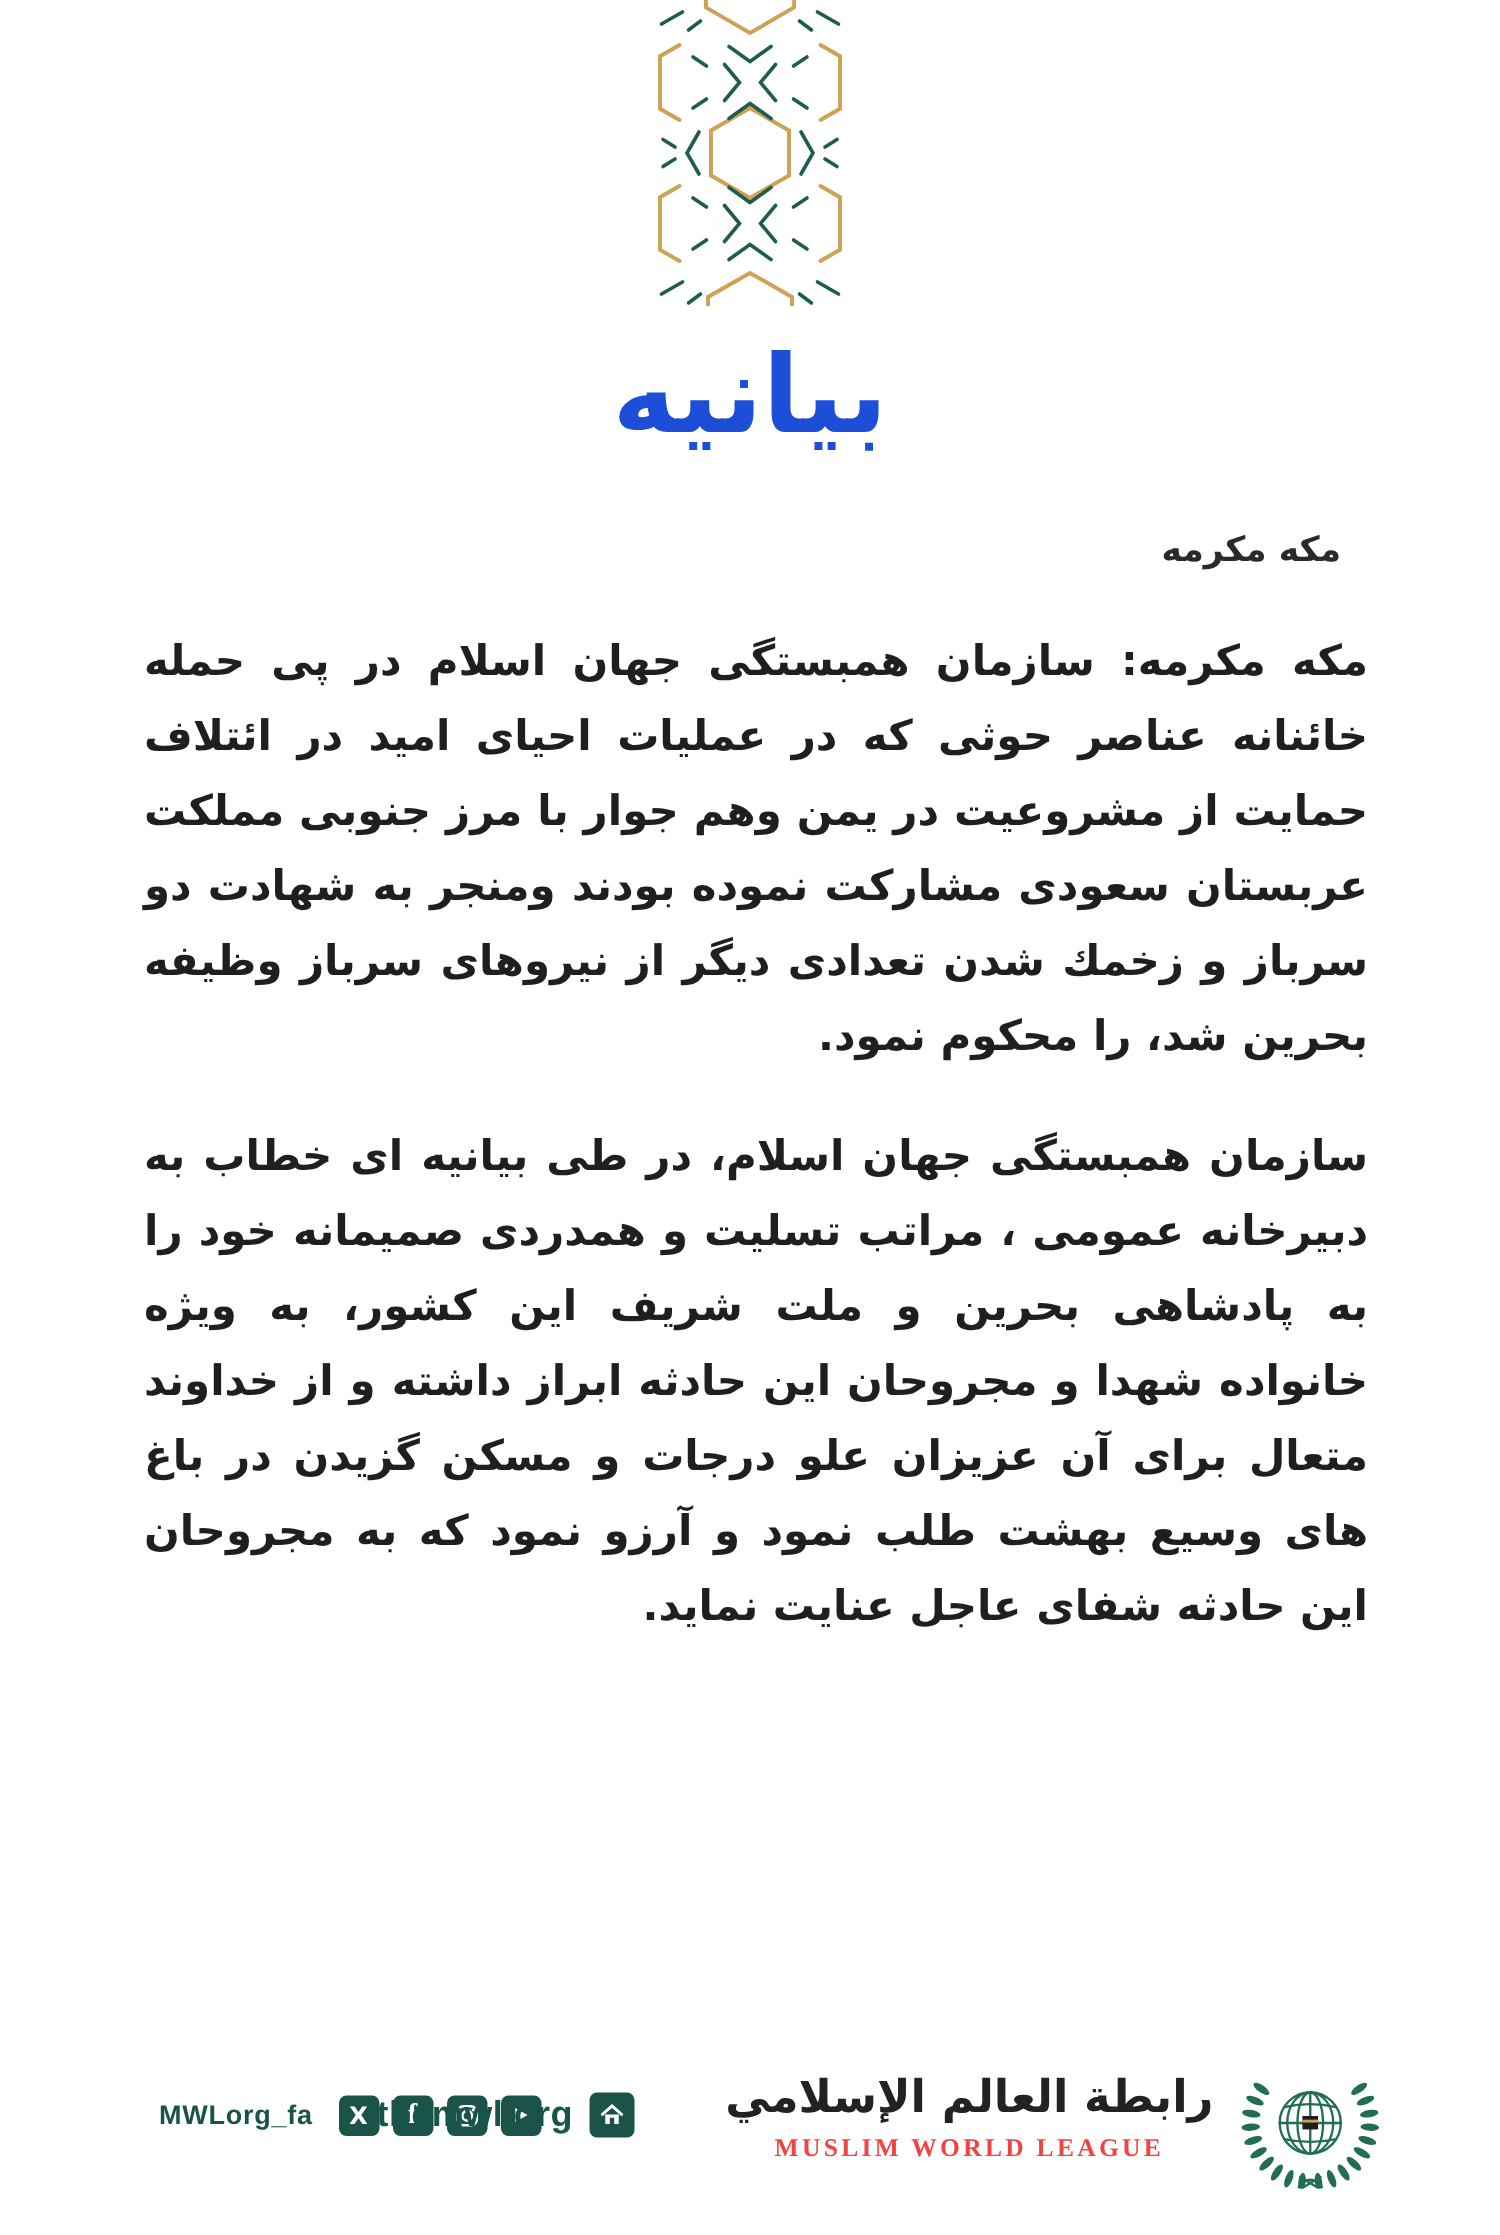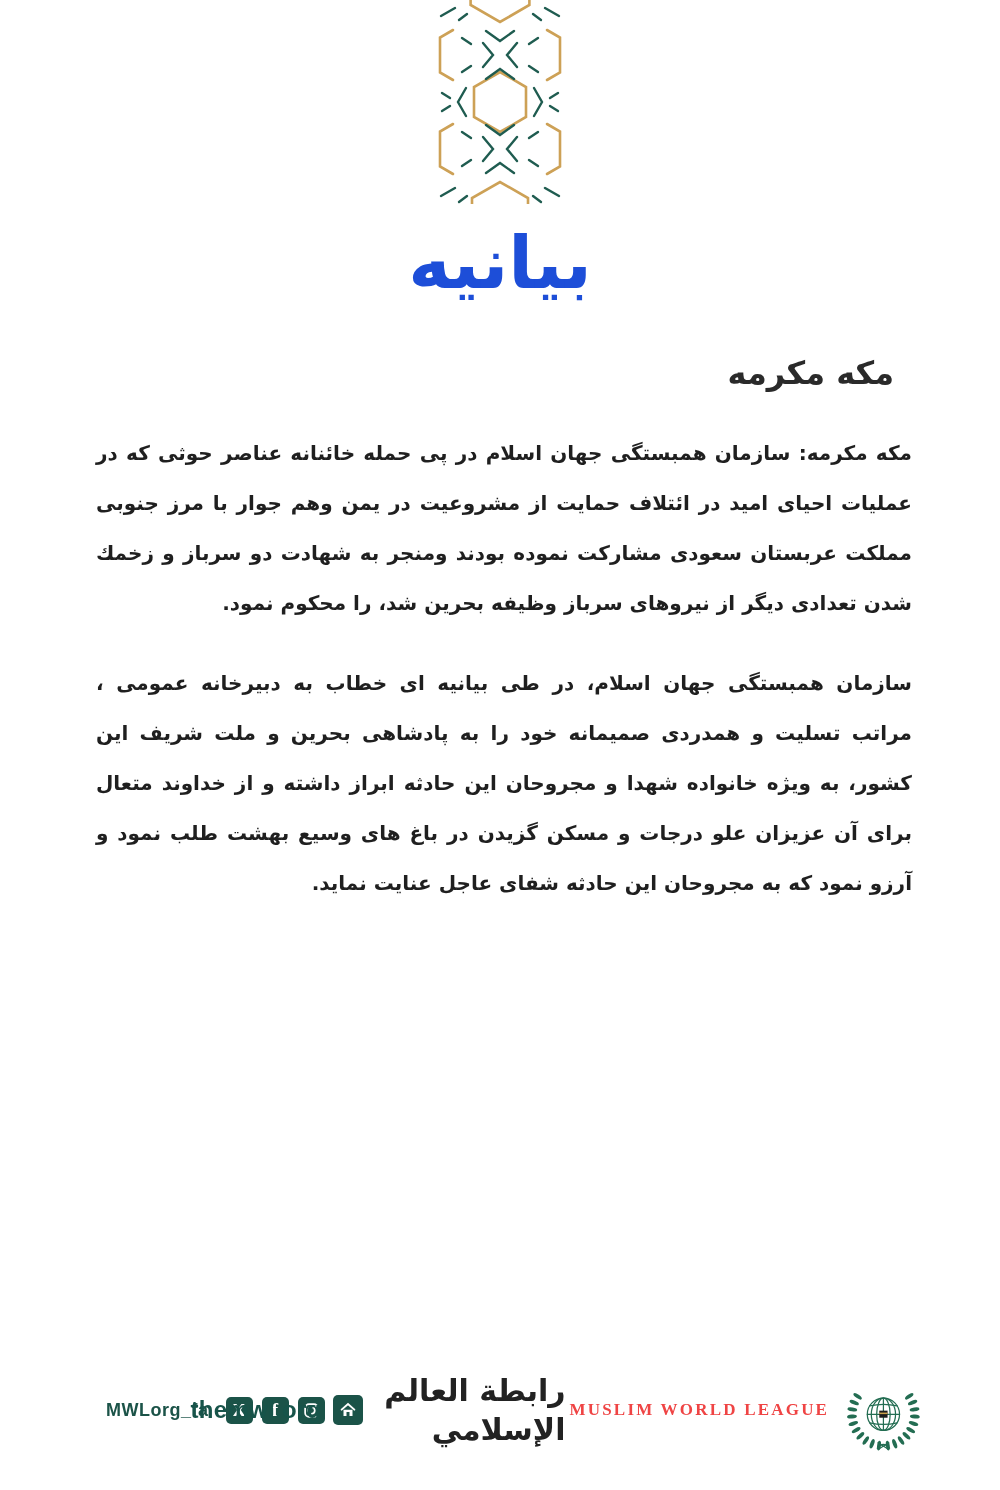--- a/index.html
+++ b/index.html
@@ -10,25 +10,25 @@
   
   .pattern-wrap{width:130px;height:204px;margin:0 auto;overflow:hidden;}
   
   .doc-title{
     text-align:center;color:#1d4ed8;font-size:72px;font-weight:bold;
     margin:14px 0 0 0;line-height:1.25;direction:rtl;
   }
   
   .doc{direction:rtl;padding:0 88px 0 96px;margin-top:46px;color:#1f1f1f;}
   .doc-heading{
-    font-size:32px;font-weight:bold;color:#2a2a2a;
+    font-size:23px;font-weight:bold;color:#2a2a2a;
     margin:11px 18px 36px 0;text-align:right;
   }
   .doc p{
-    font-size:20px;font-weight:bold;line-height:50px;
+    font-size:28px;font-weight:bold;line-height:50px;
     text-align:justify;text-align-last:right;margin:0 0 30px 0;
   }
   
   .footer{
     position:absolute;left:0;right:0;top:1352px;height:116px;
     display:flex;align-items:center;justify-content:space-between;
     padding:0 78px 0 106px;box-sizing:border-box;
   }
   .social{display:flex;align-items:center;gap:9px;}
   .social .handle{
@@ -40,21 +40,21 @@
     display:flex;align-items:center;justify-content:center;color:#fff;
   }
   .sq.glyph{font-weight:bold;font-family:"DejaVu Sans",sans-serif;}
   .site{display:flex;align-items:center;gap:11px;margin-left:-170px;justify-content:flex-end;}
   .site .url{
     font-family:"Liberation Sans",sans-serif;font-weight:bold;
     font-size:24px;color:#17544A;letter-spacing:.3px;
   }
   .sq.home{width:30px;height:30px;border-radius:5px;}
   .brand{display:flex;align-items:center;gap:16px;}
-  .brand-text{display:flex;flex-direction:row;align-items:center;gap:4px;}
+  .brand-text{display:flex;flex-direction:column;align-items:center;gap:4px;}
   .brand-ar{
     direction:rtl;font-size:30px;font-weight:bold;color:#222;line-height:1.3;
   }
   .brand-en{
     font-family:"Liberation Serif",serif;font-weight:bold;font-size:17px;
     letter-spacing:2.2px;color:#ef4444;white-space:nowrap;
   }
 </style>
 </head>
 <body>

